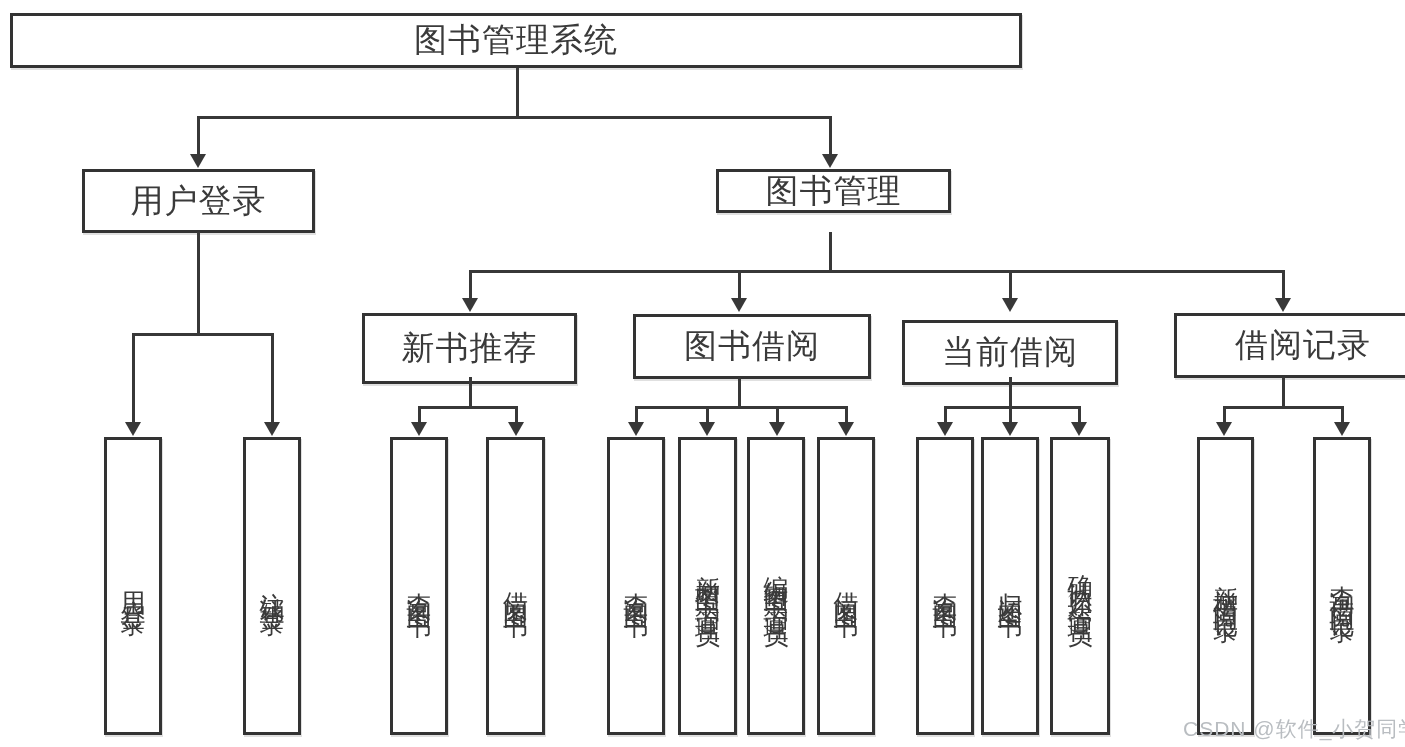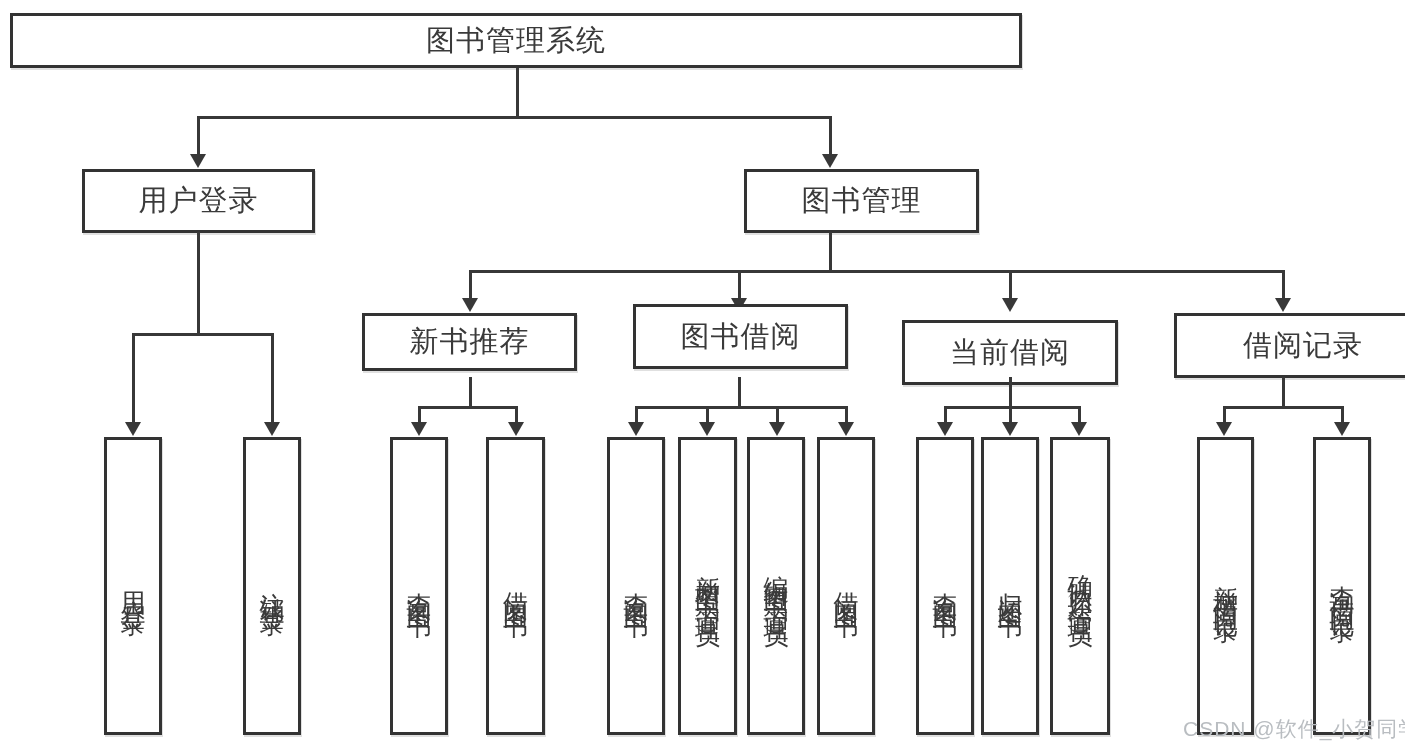--- a/index.html
+++ b/index.html
@@ -5,21 +5,21 @@
   html,body{margin:0;padding:0;background:#ffffff;}
   .stage{
     position:relative;width:1405px;height:747px;background:#ffffff;overflow:hidden;
     font-family:"Liberation Sans","DejaVu Sans",sans-serif;color:#3a3a3a;
   }
   .node{
     position:absolute;background:#ffffff;border:3px solid #333333;box-sizing:border-box;
     display:flex;align-items:center;justify-content:center;
     box-shadow:1px 2px 0 rgba(0,0,0,0.12);
   }
-  .hlabel{font-size:29px;letter-spacing:1px;white-space:nowrap;}
+  .hlabel{font-size:33px;letter-spacing:1px;white-space:nowrap;}
   .vlabel{
     writing-mode:vertical-lr;text-orientation:mixed;
     font-size:25px;letter-spacing:7px;line-height:1;white-space:nowrap;
   }
   .vl{position:absolute;width:3px;background:#383838;}
   .hl{position:absolute;height:3px;background:#383838;}
   .arr{
     position:absolute;width:0;height:0;
     border-left:8px solid transparent;border-right:8px solid transparent;
     border-top:14px solid #383838;
@@ -41,21 +41,21 @@
   <div class="vl" style="left:515.5px;top:68px;height:50px"></div>
   <div class="hl" style="left:196.5px;top:116px;width:635px"></div>
   <div class="vl" style="left:196.5px;top:116px;height:38px"></div>
   <div class="arr" style="left:190px;top:154px"></div>
   <div class="vl" style="left:828.5px;top:116px;height:38px"></div>
   <div class="arr" style="left:822px;top:154px"></div>
 
   <div class="node" style="left:82px;top:169px;width:233px;height:64px">
     <span class="hlabel">用户登录</span>
   </div>
-  <div class="node" style="left:744px;top:169px;width:235px;height:64px">
+  <div class="node" style="left:716px;top:169px;width:235px;height:44px">
     <span class="hlabel">图书管理</span>
   </div>
 
   <div class="vl" style="left:196.5px;top:232px;height:103px"></div>
   <div class="hl" style="left:131.5px;top:333px;width:142px"></div>
   <div class="vl" style="left:131.5px;top:333px;height:89px"></div>
   <div class="arr" style="left:125px;top:422px"></div>
   <div class="vl" style="left:270.5px;top:333px;height:89px"></div>
   <div class="arr" style="left:264px;top:422px"></div>
 
@@ -63,24 +63,24 @@
   <div class="hl" style="left:468.5px;top:270px;width:816px"></div>
   <div class="vl" style="left:468.5px;top:270px;height:28px"></div>
   <div class="arr" style="left:462px;top:298px"></div>
   <div class="vl" style="left:737.5px;top:270px;height:28px"></div>
   <div class="arr" style="left:731px;top:298px"></div>
   <div class="vl" style="left:1008.5px;top:270px;height:28px"></div>
   <div class="arr" style="left:1002px;top:298px"></div>
   <div class="vl" style="left:1281.5px;top:270px;height:28px"></div>
   <div class="arr" style="left:1275px;top:298px"></div>
 
-  <div class="node" style="left:362px;top:313px;width:215px;height:58px">
+  <div class="node" style="left:362px;top:313px;width:215px;height:71px">
     <span class="hlabel">新书推荐</span>
   </div>
-  <div class="node" style="left:633px;top:304px;width:215px;height:65px">
+  <div class="node" style="left:633px;top:314px;width:238px;height:65px">
     <span class="hlabel">图书借阅</span>
   </div>
   <div class="node" style="left:902px;top:320px;width:216px;height:65px">
     <span class="hlabel">当前借阅</span>
   </div>
   <div class="node" style="left:1174px;top:313px;width:258px;height:65px">
     <span class="hlabel">借阅记录</span>
   </div>
 
   <div class="vl" style="left:468.5px;top:377px;height:31px"></div>

